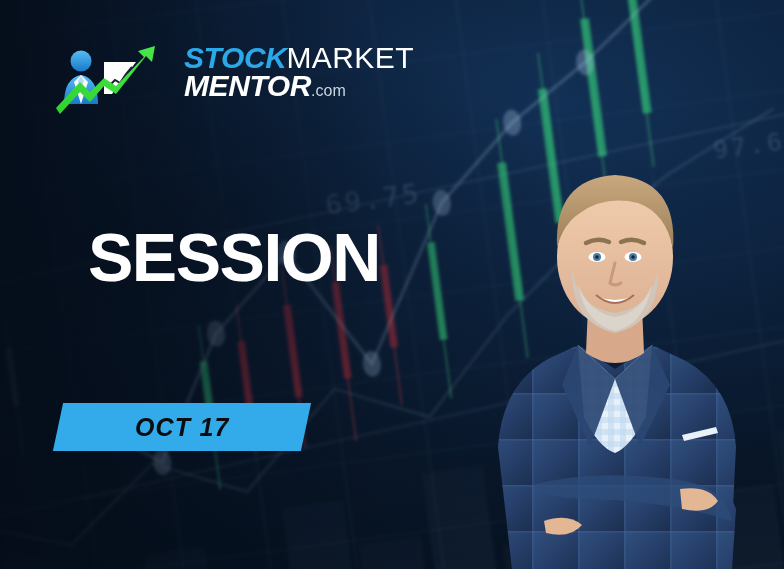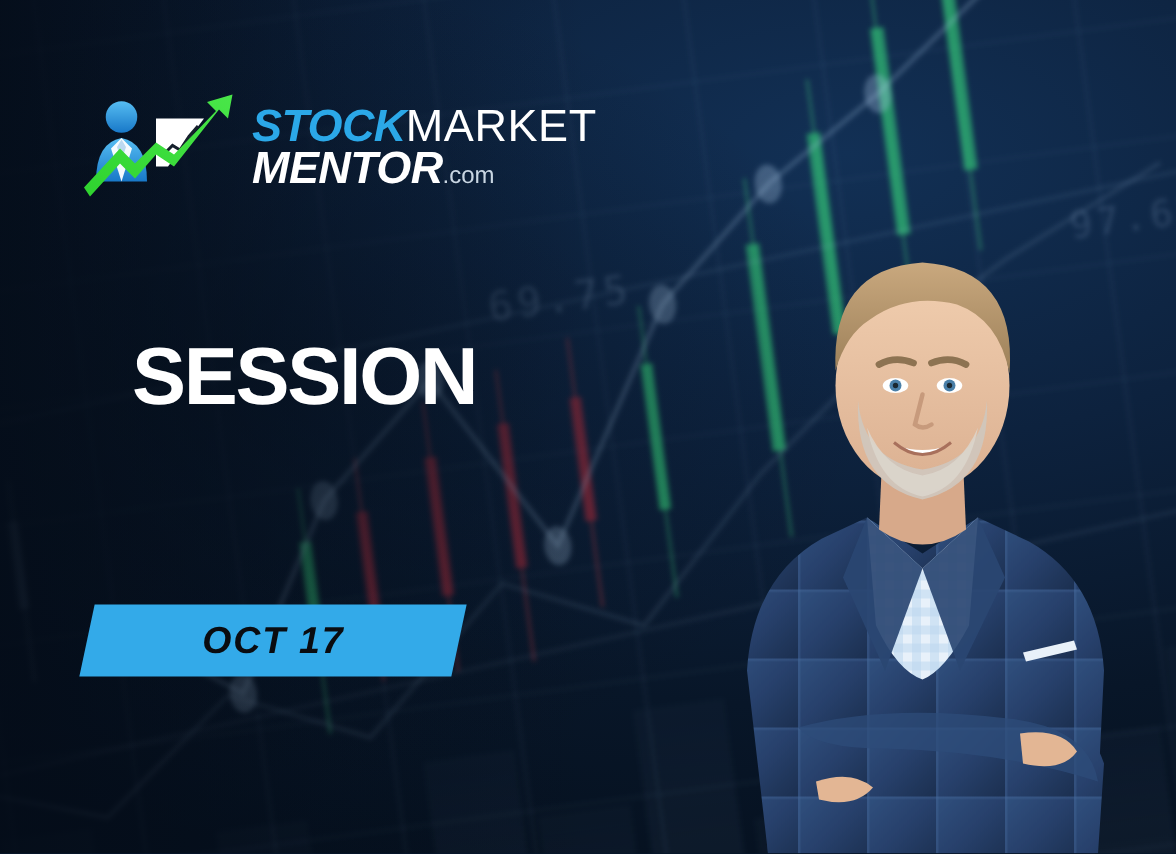--- a/index.html
+++ b/index.html
@@ -98,24 +98,24 @@
   .c-red .body   { background: rgba(190,45,60,0.52); }
   .c-grey .wick  { background: rgba(170,200,230,0.20); }
   .c-grey .body  { background: rgba(170,200,230,0.26); }
 
   .linechart { position: absolute; inset: 0; }
 
   
   .logo {
     position: absolute;
     left: 54px;
-    top: 59px;
+    top: 42px;
     display: flex;
-    align-items: center;
-    gap: 6px;
+    align-items: flex-start;
+    gap: 22px;
     z-index: 40;
   }
   .logo-mark { width: 108px; height: 78px; flex: 0 0 auto; }
   .logo-words { line-height: 0.92; padding-top: 2px; }
   .logo-line1 { font-size: 30px; font-weight: 700; letter-spacing: -0.4px; white-space: nowrap; }
   .logo-line2 { font-size: 30px; font-weight: 700; letter-spacing: -0.4px; white-space: nowrap; }
   .w-stock  { color: #2ba8e8; font-style: italic; font-weight: 800; }
   .w-market { color: #ffffff; font-weight: 300; letter-spacing: 0.4px; }
   .w-mentor { color: #ffffff; font-weight: 800; font-style: italic; }
   .w-dotcom { color: #c9d6e2; font-weight: 400; font-size: 16px; letter-spacing: 0; }
@@ -130,21 +130,21 @@
   }
   .h-strategy {
     font-size: 74px;
     font-weight: 800;
     color: #32a9e8;
     letter-spacing: -1.5px;
     margin: 0;
     white-space: nowrap;
   }
   .h-session {
-    font-size: 54px;
+    font-size: 68px;
     font-weight: 800;
     color: #ffffff;
     letter-spacing: -1.5px;
     margin: 6px 0 0 20px;
     white-space: nowrap;
   }
 
   
   .date-badge {
     position: absolute;

